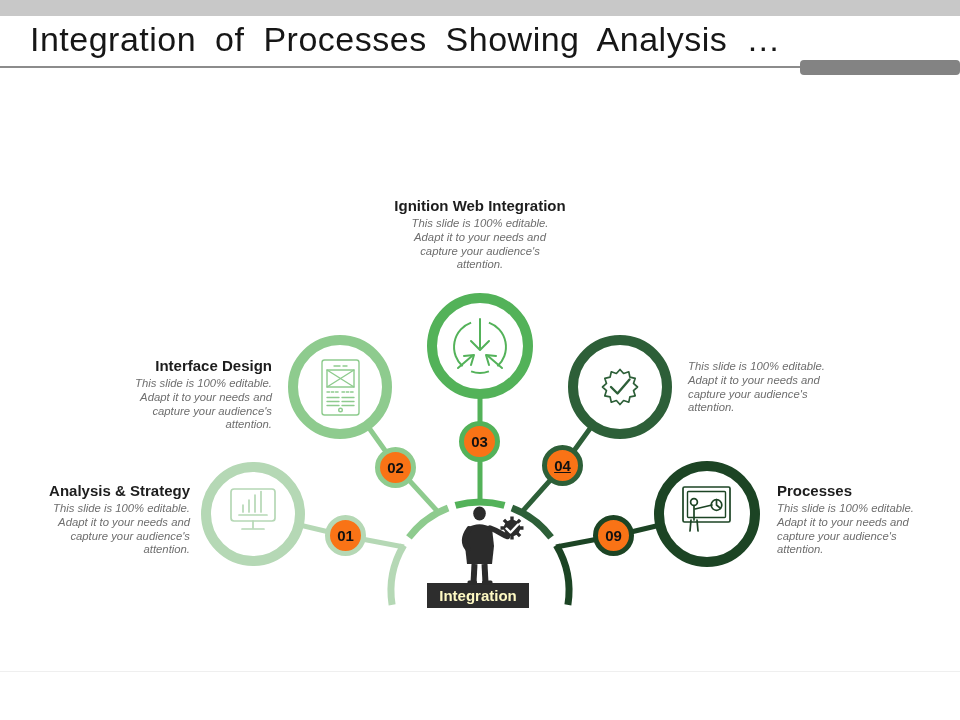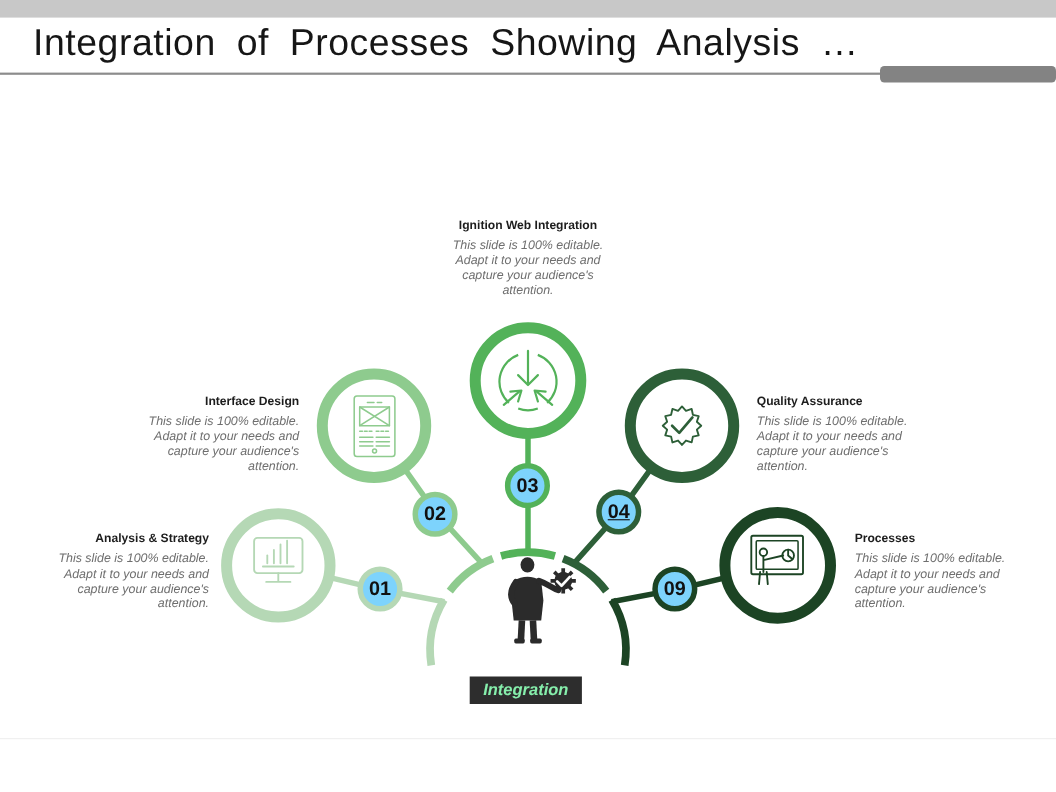--- a/index.html
+++ b/index.html
@@ -24,34 +24,34 @@
   .i3arc{fill:none;stroke:var(--s3);stroke-width:2;}
   .i3{fill:none;stroke:var(--s3);stroke-width:2;stroke-linecap:round;stroke-linejoin:round;}
   .dash{stroke-dasharray:2.5 1.8;}
   .s1{stroke:var(--s1);} .s2{stroke:var(--s2);} .s3{stroke:var(--s3);} .s4{stroke:var(--s4);} .s5{stroke:var(--s5);}
   .seal{fill:none;stroke:var(--s4);stroke-width:1.7;stroke-linejoin:round;}
   .person{fill:#2b2b2b;}
   .arm{fill:none;stroke:#2b2b2b;stroke-width:5.5;stroke-linecap:round;}
   .leg{stroke:#2b2b2b;stroke-width:6;}
 
   
-  .badge{position:absolute;z-index:3;width:31px;height:31px;border-radius:50%;background:#7dd3fc;
+  .badge{position:absolute;z-index:3;width:31px;height:31px;border-radius:50%;background:#f97316;
     border:5.5px solid #000;display:flex;align-items:center;justify-content:center;
-    font-size:18px;font-weight:bold;color:#111;}
+    font-size:15px;font-weight:bold;color:#111;}
   .b1{border-color:var(--s1);} .b2{border-color:var(--s2);} .b3{border-color:var(--s3);}
   .b4{border-color:var(--s4);text-decoration:underline;} .b5{border-color:var(--s5);}
 
   
-  .integration-label{position:absolute;z-index:1;left:427px;top:599px;width:102px;height:25px;
-    background:#2d2d2d;color:#86efac;font-size:15px;font-weight:bold;
-    display:flex;align-items:center;justify-content:center;font-style:italic;}
+  .integration-label{position:absolute;z-index:1;left:427px;top:567px;width:102px;height:25px;
+    background:#2d2d2d;color:#fef9c3;font-size:15px;font-weight:bold;
+    display:flex;align-items:center;justify-content:center;}
 
   
   .tblock{position:absolute;z-index:3;}
-  .stage-title{font-size:11px;font-weight:bold;color:#1d1d1d;line-height:17px;}
+  .stage-title{font-size:15px;font-weight:bold;color:#1d1d1d;line-height:17px;}
   .stage-desc{font-size:11.3px;font-style:italic;color:#6e6e6e;line-height:13.8px;margin-top:3px;}
   .al-c{text-align:center;} .al-r{text-align:right;} .al-l{text-align:left;}
   .al-c .stage-desc{width:165px;margin-left:auto;margin-right:auto;}
   .al-r .stage-desc{width:158px;margin-left:auto;}
   .al-l .stage-desc{width:158px;margin-right:auto;}
 </style>
 </head>
 <body>
 
 <div class="slide">
@@ -182,21 +182,20 @@
     <div class="stage-title">Interface Design</div>
     <div class="stage-desc">This slide is 100% editable. Adapt it to your needs and capture your audience's attention.</div>
   </div>
 
   <div class="tblock al-c" style="left:340px;top:181px;width:280px;">
     <div class="stage-title">Ignition Web Integration</div>
     <div class="stage-desc">This slide is 100% editable. Adapt it to your needs and capture your audience's attention.</div>
   </div>
 
   <div class="tblock al-l" style="left:688px;top:341px;width:190px;">
-    <div class="stage-title">Quality Assurance</div>
     <div class="stage-desc">This slide is 100% editable. Adapt it to your needs and capture your audience's attention.</div>
   </div>
 
   <div class="tblock al-l" style="left:777px;top:466px;width:175px;">
     <div class="stage-title">Processes</div>
     <div class="stage-desc">This slide is 100% editable. Adapt it to your needs and capture your audience's attention.</div>
   </div>
 
 </div>
 

